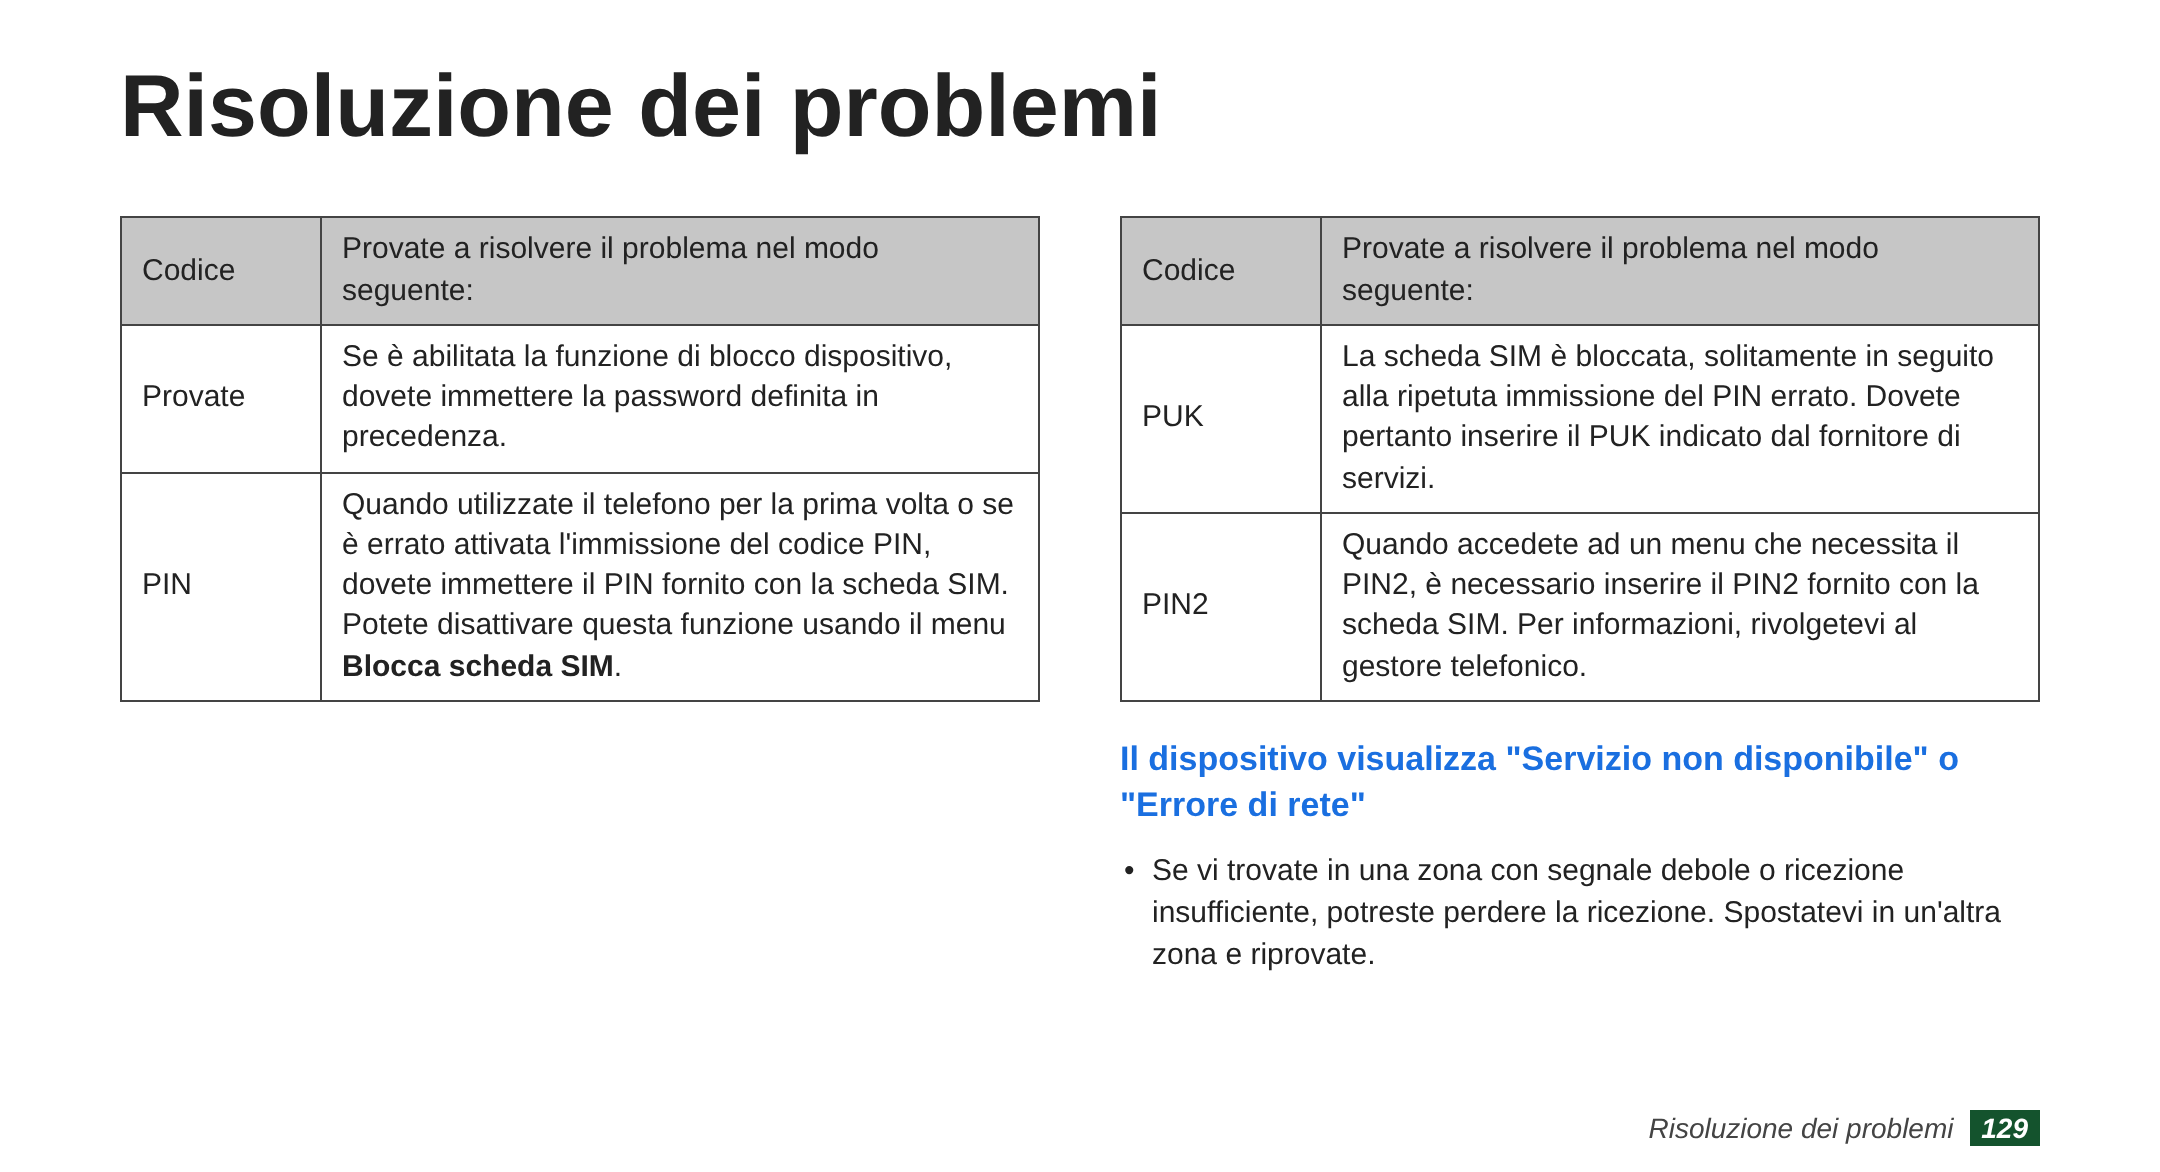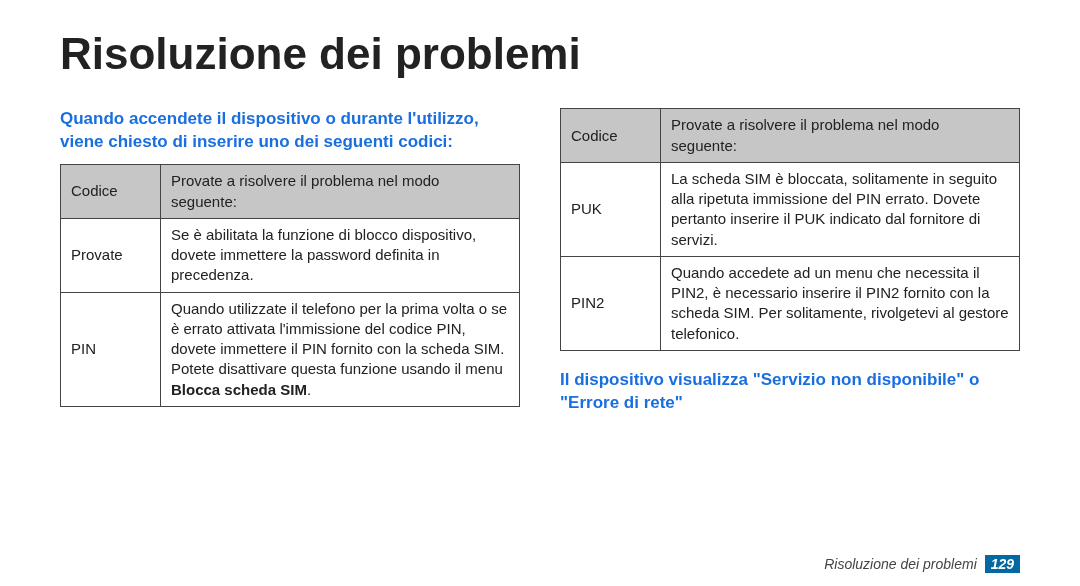--- a/index.html
+++ b/index.html
@@ -73,38 +73,37 @@
   .footer {
     position: absolute;
     bottom: 14px;
     right: 60px;
     font-size: 14px;
     font-style: italic;
     color: #444;
   }
   .footer .pnum {
     font-style: italic;
-    background: #0369a1;
+    background: #14532d;
     color: #fff;
     padding: 1px 6px;
     margin-left: 4px;
     font-weight: bold;
   }
   .bold { font-weight: bold; }
   .right-col .section-heading { margin-top: 18px; }
 </style>
 </head>
 <body>
 
 <h1 class="title">Risoluzione dei problemi</h1>
 
 <div class="columns">
 
   <div class="col">
-    <div class="section-heading">Quando accendete il dispositivo o durante l'utilizzo, viene chiesto di inserire uno dei seguenti codici:</div>
     <table>
       <tbody>
           <tr>
         <th>Codice</th>
         <th>Provate a risolvere il problema nel modo seguente:</th>
       </tr>
       <tr>
         <td>Provate</td>
         <td>Se è abilitata la funzione di blocco dispositivo, dovete immettere la password definita in precedenza.</td>
       </tr>
@@ -122,27 +121,28 @@
           <tr>
         <th>Codice</th>
         <th>Provate a risolvere il problema nel modo seguente:</th>
       </tr>
       <tr>
         <td>PUK</td>
         <td>La scheda SIM è bloccata, solitamente in seguito alla ripetuta immissione del PIN errato. Dovete pertanto inserire il PUK indicato dal fornitore di servizi.</td>
       </tr>
       <tr>
         <td>PIN2</td>
-        <td>Quando accedete ad un menu che necessita il PIN2, è necessario inserire il PIN2 fornito con la scheda SIM. Per solitamente, rivolgetevi al gestore telefonico.</td>
+        <td>Quando accedete ad un menu che necessita il PIN2, è necessario inserire il PIN2 fornito con la scheda SIM. Per informazioni, rivolgetevi al gestore telefonico.</td>
       </tr>
     </tbody>
       </table>
 
     <div class="section-heading">Il dispositivo visualizza "Servizio non disponibile" o "Errore di rete"</div>
     <ul>
+      <li>Se vi trovate in una zona con segnale debole o ricezione insufficiente, potreste perdere la ricezione. Spostatevi in un'altra zona e riprovate.</li>
     </ul>
   </div>
 
 </div>
 
 <div class="footer">
   <span>Risoluzione dei problemi</span>
   <span class="pnum">129</span>
 </div>
 

